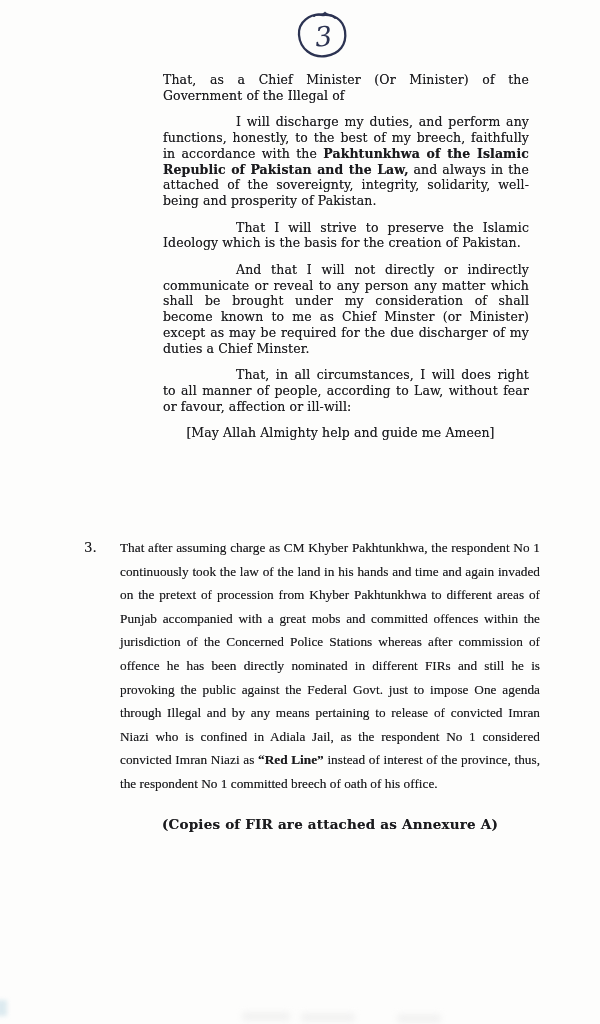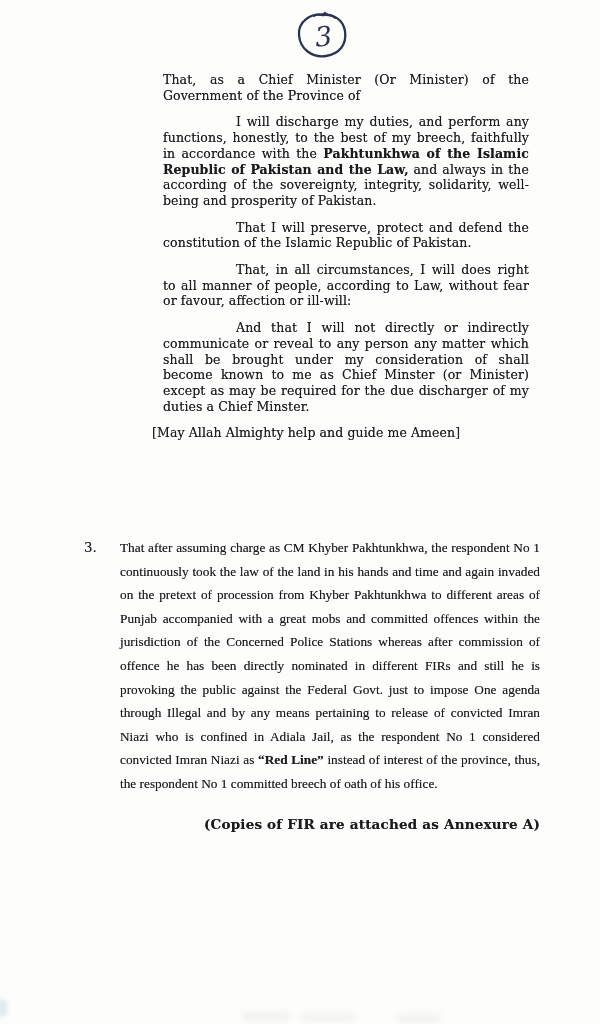--- a/index.html
+++ b/index.html
@@ -36,21 +36,21 @@
   }
   .oath p {
     margin: 0 0 11px 0;
   }
   .oath p.ind {
     text-indent: 73px;
   }
   .oath p.prayer {
     margin-left: -11px;
     margin-bottom: 0;
-    text-align: left;
+    text-align: center;
   }
   
   .para3-wrap {
     position: absolute;
     left: 84px;
     top: 536px;
     width: 456px;
     font-size: 13.3px;
     text-shadow: 0 0 0.4px rgba(25, 25, 30, 0.55);
   }
@@ -66,21 +66,21 @@
     width: 420px;
     text-align: justify;
     line-height: 23.6px;
     font-family: Liberation Serif, serif;
   }
   .annexure {
     margin: 20px 0 0 36px;
     font-weight: bold;
     font-size: 13.5px;
     letter-spacing: 0.2px;
-    text-align: right;
+    text-align: center;
   }
   b { font-weight: bold; }
   
   .smudge {
     position: absolute;
     background: #e9e9e9;
     opacity: 0.55;
     border-radius: 3px;
     filter: blur(3px);
   }
@@ -103,25 +103,25 @@
 
 <div class="page">
 
   <svg class="pageno-svg" width="58" height="52" viewBox="0 0 58 52">
     <path d="M30 5 C17 3 5 12 6 25 C7 39 19 48 33 46 C46 44 54 35 52 21 C50 9 40 4 30 5 Z" fill="none" stroke="#2c3352" stroke-width="2.3" stroke-linecap="round"></path>
     <path d="M21 6 C25 2 28 7 32 3 C35 6 39 4 42 8" fill="none" stroke="#2c3352" stroke-width="2" stroke-linecap="round"></path>
     <text x="22" y="36" font-size="27" fill="#2c3352" font-family="DejaVu Serif, serif" font-style="italic" transform="rotate(-6 29 26)">3</text>
   </svg>
 
   <div class="oath">
-    <p>That, as a Chief Minister (Or Minister) of the Government of the Province of</p>
-    <p class="ind"><span>I will discharge my duties, and perform any functions, honestly, to the best of my breech, faithfully in accordance with the </span><b>Pakhtunkhwa of the Islamic Republic of Pakistan and the Law,</b><span> and always in the according of the sovereignty, integrity, solidarity, well-being and prosperity of Pakistan.</span></p>
-    <p class="ind">That I will preserve, protect and defend the constitution of the Islamic Republic of Pakistan.</p>
+    <p>That, as a Chief Minister (Or Minister) of the Government of the Illegal of</p>
+    <p class="ind"><span>I will discharge my duties, and perform any functions, honestly, to the best of my breech, faithfully in accordance with the </span><b>Pakhtunkhwa of the Islamic Republic of Pakistan and the Law,</b><span> and always in the attached of the sovereignty, integrity, solidarity, well-being and prosperity of Pakistan.</span></p>
+    <p class="ind">That I will strive to preserve the Islamic Ideology which is the basis for the creation of Pakistan.</p>
+    <p class="ind">And that I will not directly or indirectly communicate or reveal to any person any matter which shall be brought under my consideration of shall become known to me as Chief Minster (or Minister) except as may be required for the due discharger of my duties a Chief Minster.</p>
     <p class="ind">That, in all circumstances, I will does right to all manner of people, according to Law, without fear or favour, affection or ill-will:</p>
-    <p class="ind">And that I will not directly or indirectly communicate or reveal to any person any matter which shall be brought under my consideration of shall become known to me as Chief Minster (or Minister) except as may be required for the due discharger of my duties a Chief Minster.</p>
     <p class="prayer">[May Allah Almighty help and guide me Ameen]</p>
   </div>
 
   <div class="para3-wrap">
     <div class="para3-row">
       <div class="para3-num">3.</div>
       <div class="para3-body"><span>That after assuming charge as CM Khyber Pakhtunkhwa, the respondent No 1 continuously took the law of the land in his hands and time and again invaded on the pretext of procession from Khyber Pakhtunkhwa to different areas of Punjab accompanied with a great mobs and committed offences within the jurisdiction of the Concerned Police Stations whereas after commission of offence he has been directly nominated in different FIRs and still he is provoking the public against the Federal Govt. just to impose One agenda through Illegal and by any means pertaining to release of convicted Imran Niazi who is confined in Adiala Jail, as the respondent No 1 considered convicted Imran Niazi as </span><b>“Red Line”</b><span> instead of interest of the province, thus, the respondent No 1 committed breech of oath of his office.</span></div>
     </div>
     <div class="annexure">(Copies of FIR are attached as Annexure A)</div>
   </div>

